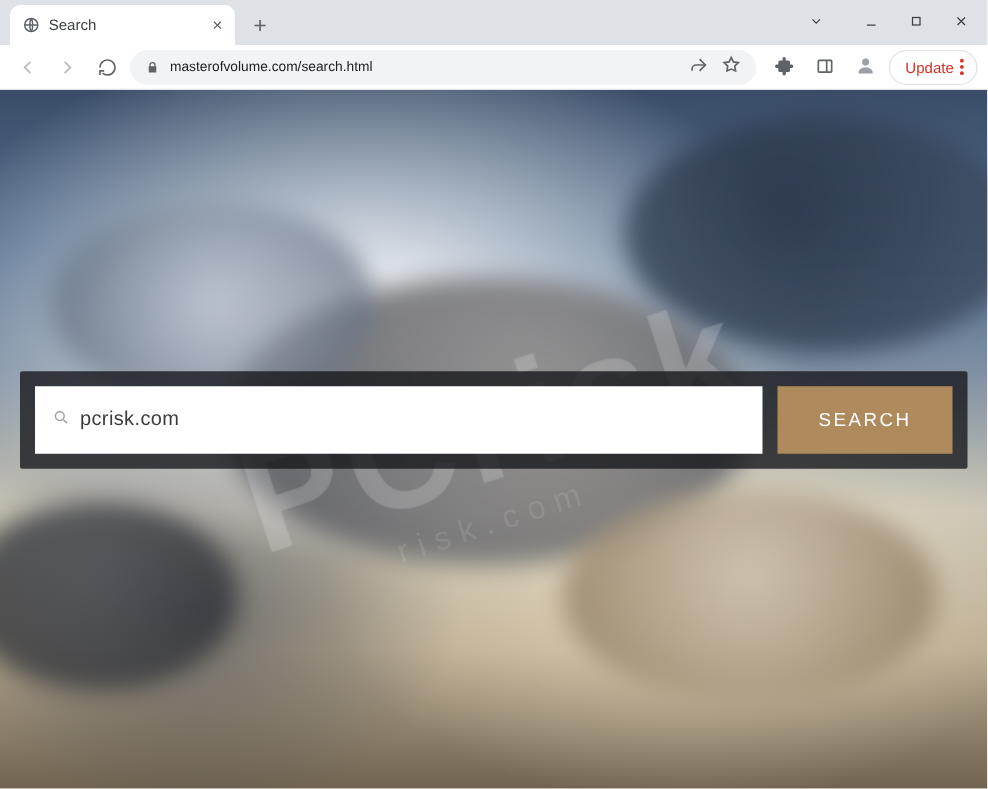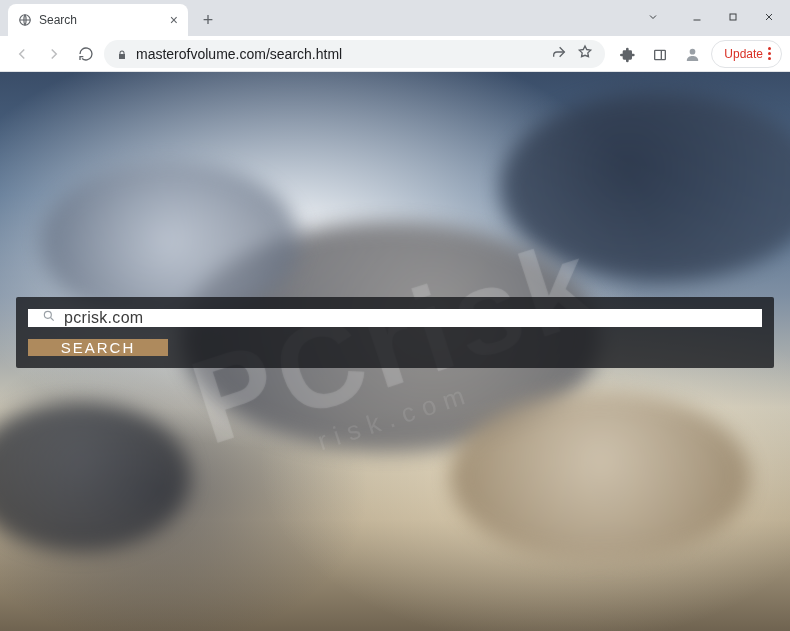--- a/index.html
+++ b/index.html
@@ -71,25 +71,25 @@
     .omnibox {
       flex: 1;
       height: 28px;
       background: #f1f3f4;
       border-radius: 14px;
       display: flex;
       align-items: center;
       padding: 0 12px;
       gap: 8px;
       color: #202124;
-      font-size: 14px;
+      font-size: 11px;
     }
     .omnibox .lock { width: 12px; height: 12px; color: #5f6368; }
     .omni-actions { margin-left: auto; display: flex; gap: 10px; color: #5f6368; }
-    .rightctrls { display: flex; align-items: flex-end; gap: 6px; margin-left: 6px; }
+    .rightctrls { display: flex; align-items: flex-start; gap: 6px; margin-left: 6px; }
     .iconbtn { width: 26px; height: 26px; display: flex; align-items:center; justify-content:center; color:#5f6368; }
     .update-pill {
       display: flex; align-items: center; gap: 5px;
       border: 1px solid #e1e3e6;
       border-radius: 14px;
       height: 28px;
       padding: 0 10px 0 12px;
       color: #d93025;
       font-size: 12px;
     }
@@ -133,21 +133,20 @@
     }
     
     .searchwrap {
       position: absolute;
       left: 16px; right: 16px; top: 225px;
       background: rgba(20,22,25,0.78);
       padding: 12px;
       display: flex;
       gap: 12px;
       border-radius: 2px;
-      flex-direction: column;
     }
     .searchfield {
       flex: 1;
       background: #fff;
       height: 54px;
       display: flex;
       align-items: center;
       padding: 0 14px;
       gap: 8px;
     }

